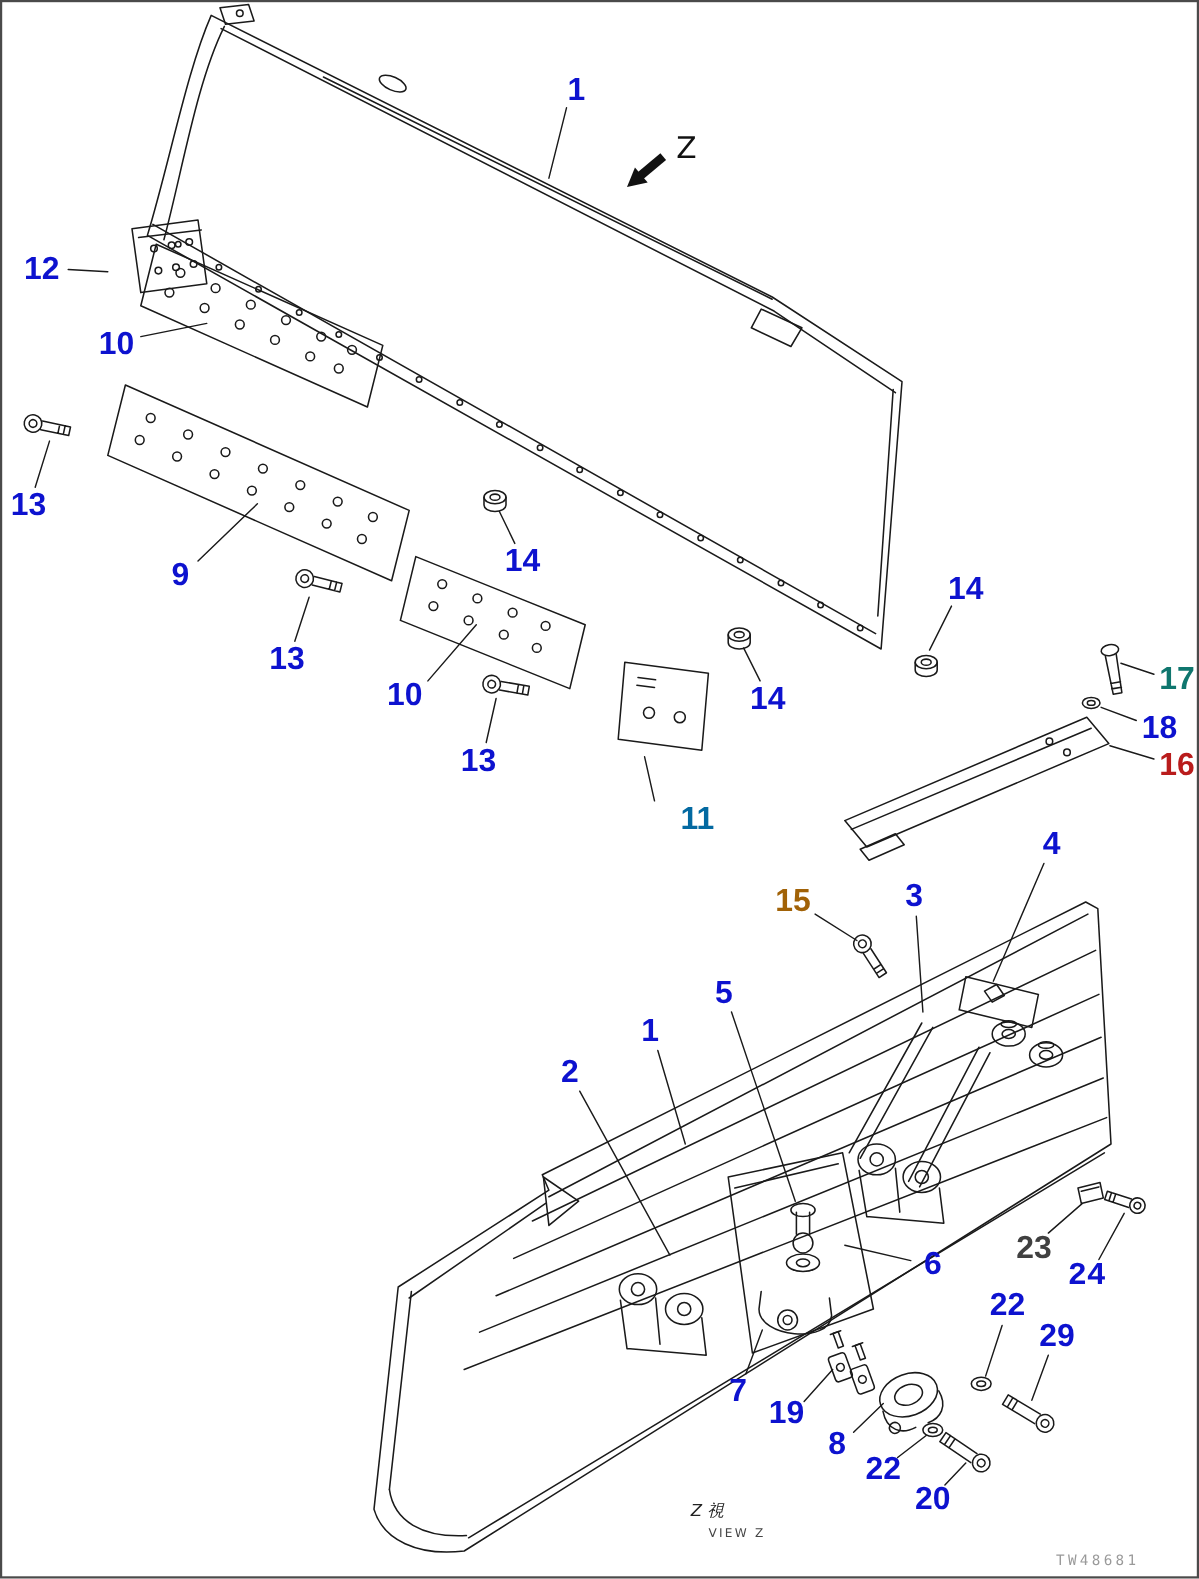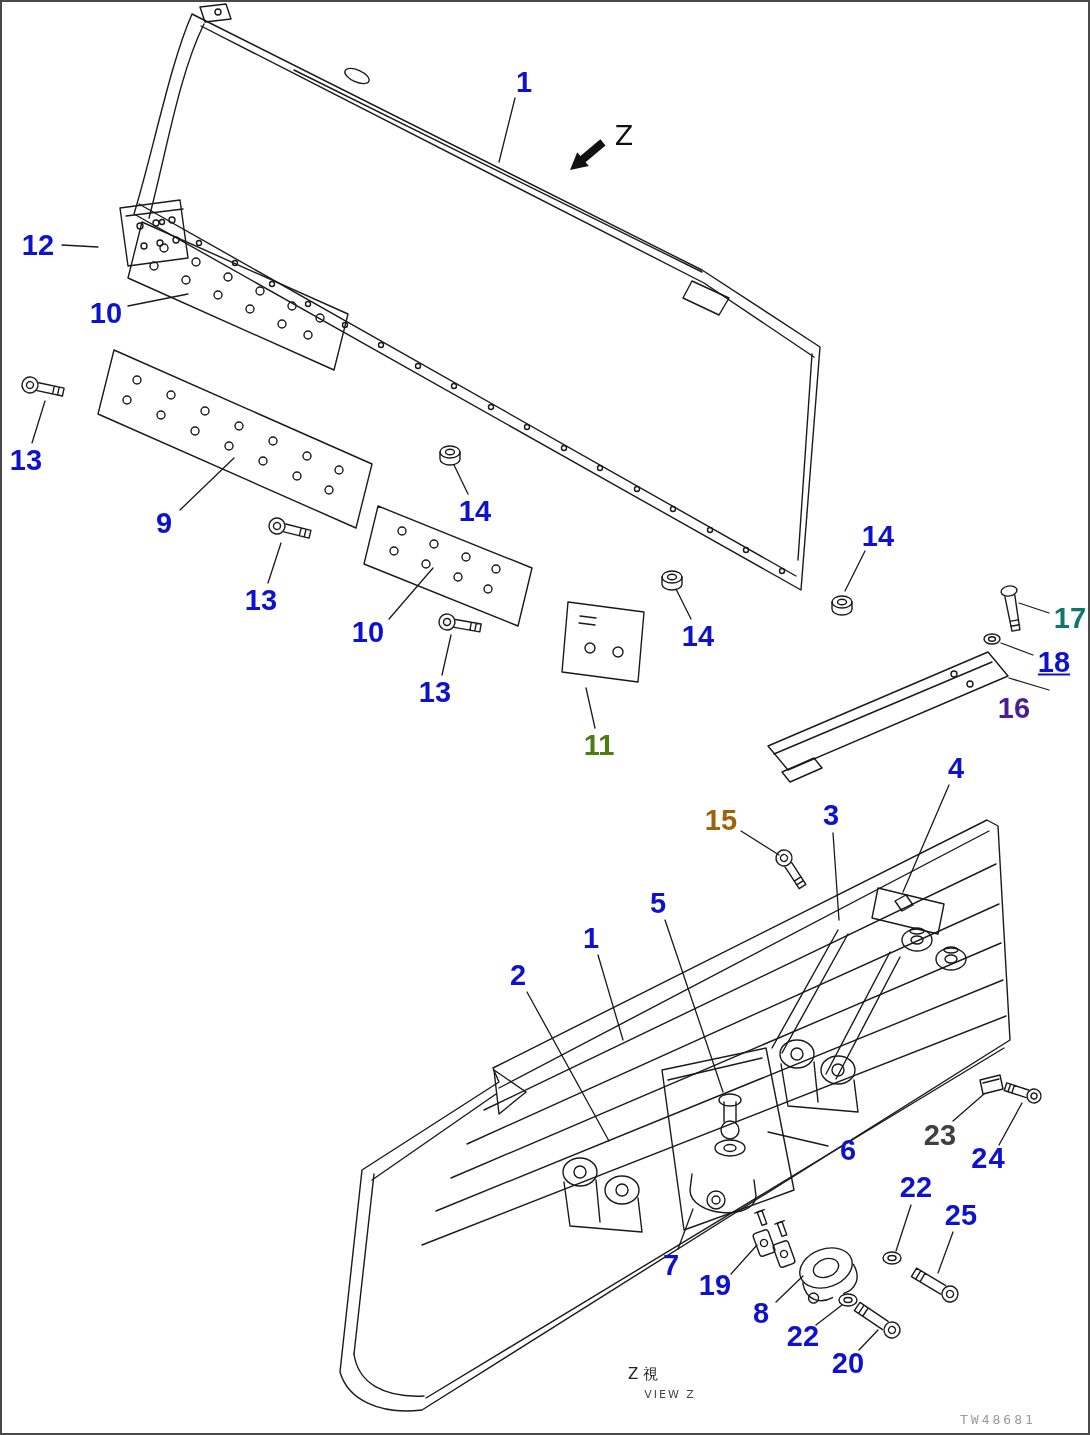--- a/index.html
+++ b/index.html
@@ -347,51 +347,51 @@
           <line x1="729" y1="1272" x2="755" y2="1243"></line>
           <line x1="774" y1="1300" x2="801" y2="1274"></line>
           <line x1="814" y1="1323" x2="840" y2="1303"></line>
           <line x1="857" y1="1348" x2="876" y2="1328"></line>
         </g>
     </g>
   </svg>
 
   <div class="zlabel" style="left:622px; top:133px;">Z</div>
 
-  <div class="note" style="left:641px; top:1372px; font-size:15px;">Z 視</div>
+  <div class="note" style="left:641px; top:1372px; font-size:15px;font-style:italic;">Z 視</div>
   <div class="note" style="left:668px; top:1392px; font-size:11px; letter-spacing:2px; color:#444;">VIEW Z</div>
 
   <div class="code" style="left:958px; top:1410px;">TW48681</div>
 
   <div id="callout-layer">
       <div class="callout" style="left: 522px; top: 80px; color: rgb(13, 18, 207);">1</div>
       <div class="callout" style="left: 36px; top: 243px; color: rgb(13, 18, 207);">12</div>
       <div class="callout" style="left: 104px; top: 311px; color: rgb(13, 18, 207);">10</div>
       <div class="callout" style="left: 24px; top: 458px; color: rgb(13, 18, 207);">13</div>
       <div class="callout" style="left: 162px; top: 521px; color: rgb(13, 18, 207);">9</div>
       <div class="callout" style="left: 473px; top: 509px; color: rgb(13, 18, 207);">14</div>
       <div class="callout" style="left: 259px; top: 598px; color: rgb(13, 18, 207);">13</div>
       <div class="callout" style="left: 366px; top: 630px; color: rgb(13, 18, 207);">10</div>
       <div class="callout" style="left: 876px; top: 534px; color: rgb(13, 18, 207);">14</div>
       <div class="callout" style="left: 696px; top: 634px; color: rgb(13, 18, 207);">14</div>
       <div class="callout" style="left: 433px; top: 690px; color: rgb(13, 18, 207);">13</div>
-      <div class="callout" style="left: 597px; top: 743px; color: #4d7c0f;">11</div>
+      <div class="callout" style="left: 632px; top: 743px; color: #0369a1;">11</div>
       <div class="callout" style="left: 1068px; top: 616px; color: #0f766e;">17</div>
-      <div class="callout" style="left: 1052px; top: 660px; color: rgb(13, 18, 207); text-decoration: underline;">18</div>
-      <div class="callout" style="left: 1012px; top: 694px; color: #4c1d95; margin-top: 12px;">16</div>
+      <div class="callout" style="left: 1052px; top: 660px; color: rgb(13, 18, 207);">18</div>
+      <div class="callout" style="left: 1068px; top: 694px; color: #b91c1c;">16</div>
       <div class="callout" style="left: 954px; top: 766px; color: rgb(13, 18, 207);">4</div>
       <div class="callout" style="left: 719px; top: 818px; color: #a16207;">15</div>
       <div class="callout" style="left: 829px; top: 813px; color: rgb(13, 18, 207);">3</div>
       <div class="callout" style="left: 656px; top: 901px; color: rgb(13, 18, 207);">5</div>
       <div class="callout" style="left: 589px; top: 936px; color: rgb(13, 18, 207);">1</div>
       <div class="callout" style="left: 516px; top: 973px; color: rgb(13, 18, 207);">2</div>
       <div class="callout" style="left: 846px; top: 1148px; color: rgb(13, 18, 207);">6</div>
       <div class="callout" style="left: 938px; top: 1133px; color: #404040;">23</div>
       <div class="callout" style="left: 986px; top: 1158px; color: rgb(13, 18, 207); font-family: Liberation Mono, monospace;">24</div>
       <div class="callout" style="left: 914px; top: 1185px; color: rgb(13, 18, 207);">22</div>
-      <div class="callout" style="left: 959px; top: 1213px; color: rgb(13, 18, 207);">25</div>
+      <div class="callout" style="left: 959px; top: 1213px; color: rgb(13, 18, 207);">29</div>
       <div class="callout" style="left: 669px; top: 1263px; color: rgb(13, 18, 207);">7</div>
       <div class="callout" style="left: 713px; top: 1283px; color: rgb(13, 18, 207);">19</div>
       <div class="callout" style="left: 759px; top: 1311px; color: rgb(13, 18, 207);">8</div>
       <div class="callout" style="left: 801px; top: 1334px; color: rgb(13, 18, 207);">22</div>
       <div class="callout" style="left: 846px; top: 1361px; color: rgb(13, 18, 207);">20</div>
     </div>
 </div>
 
 </body></html>

